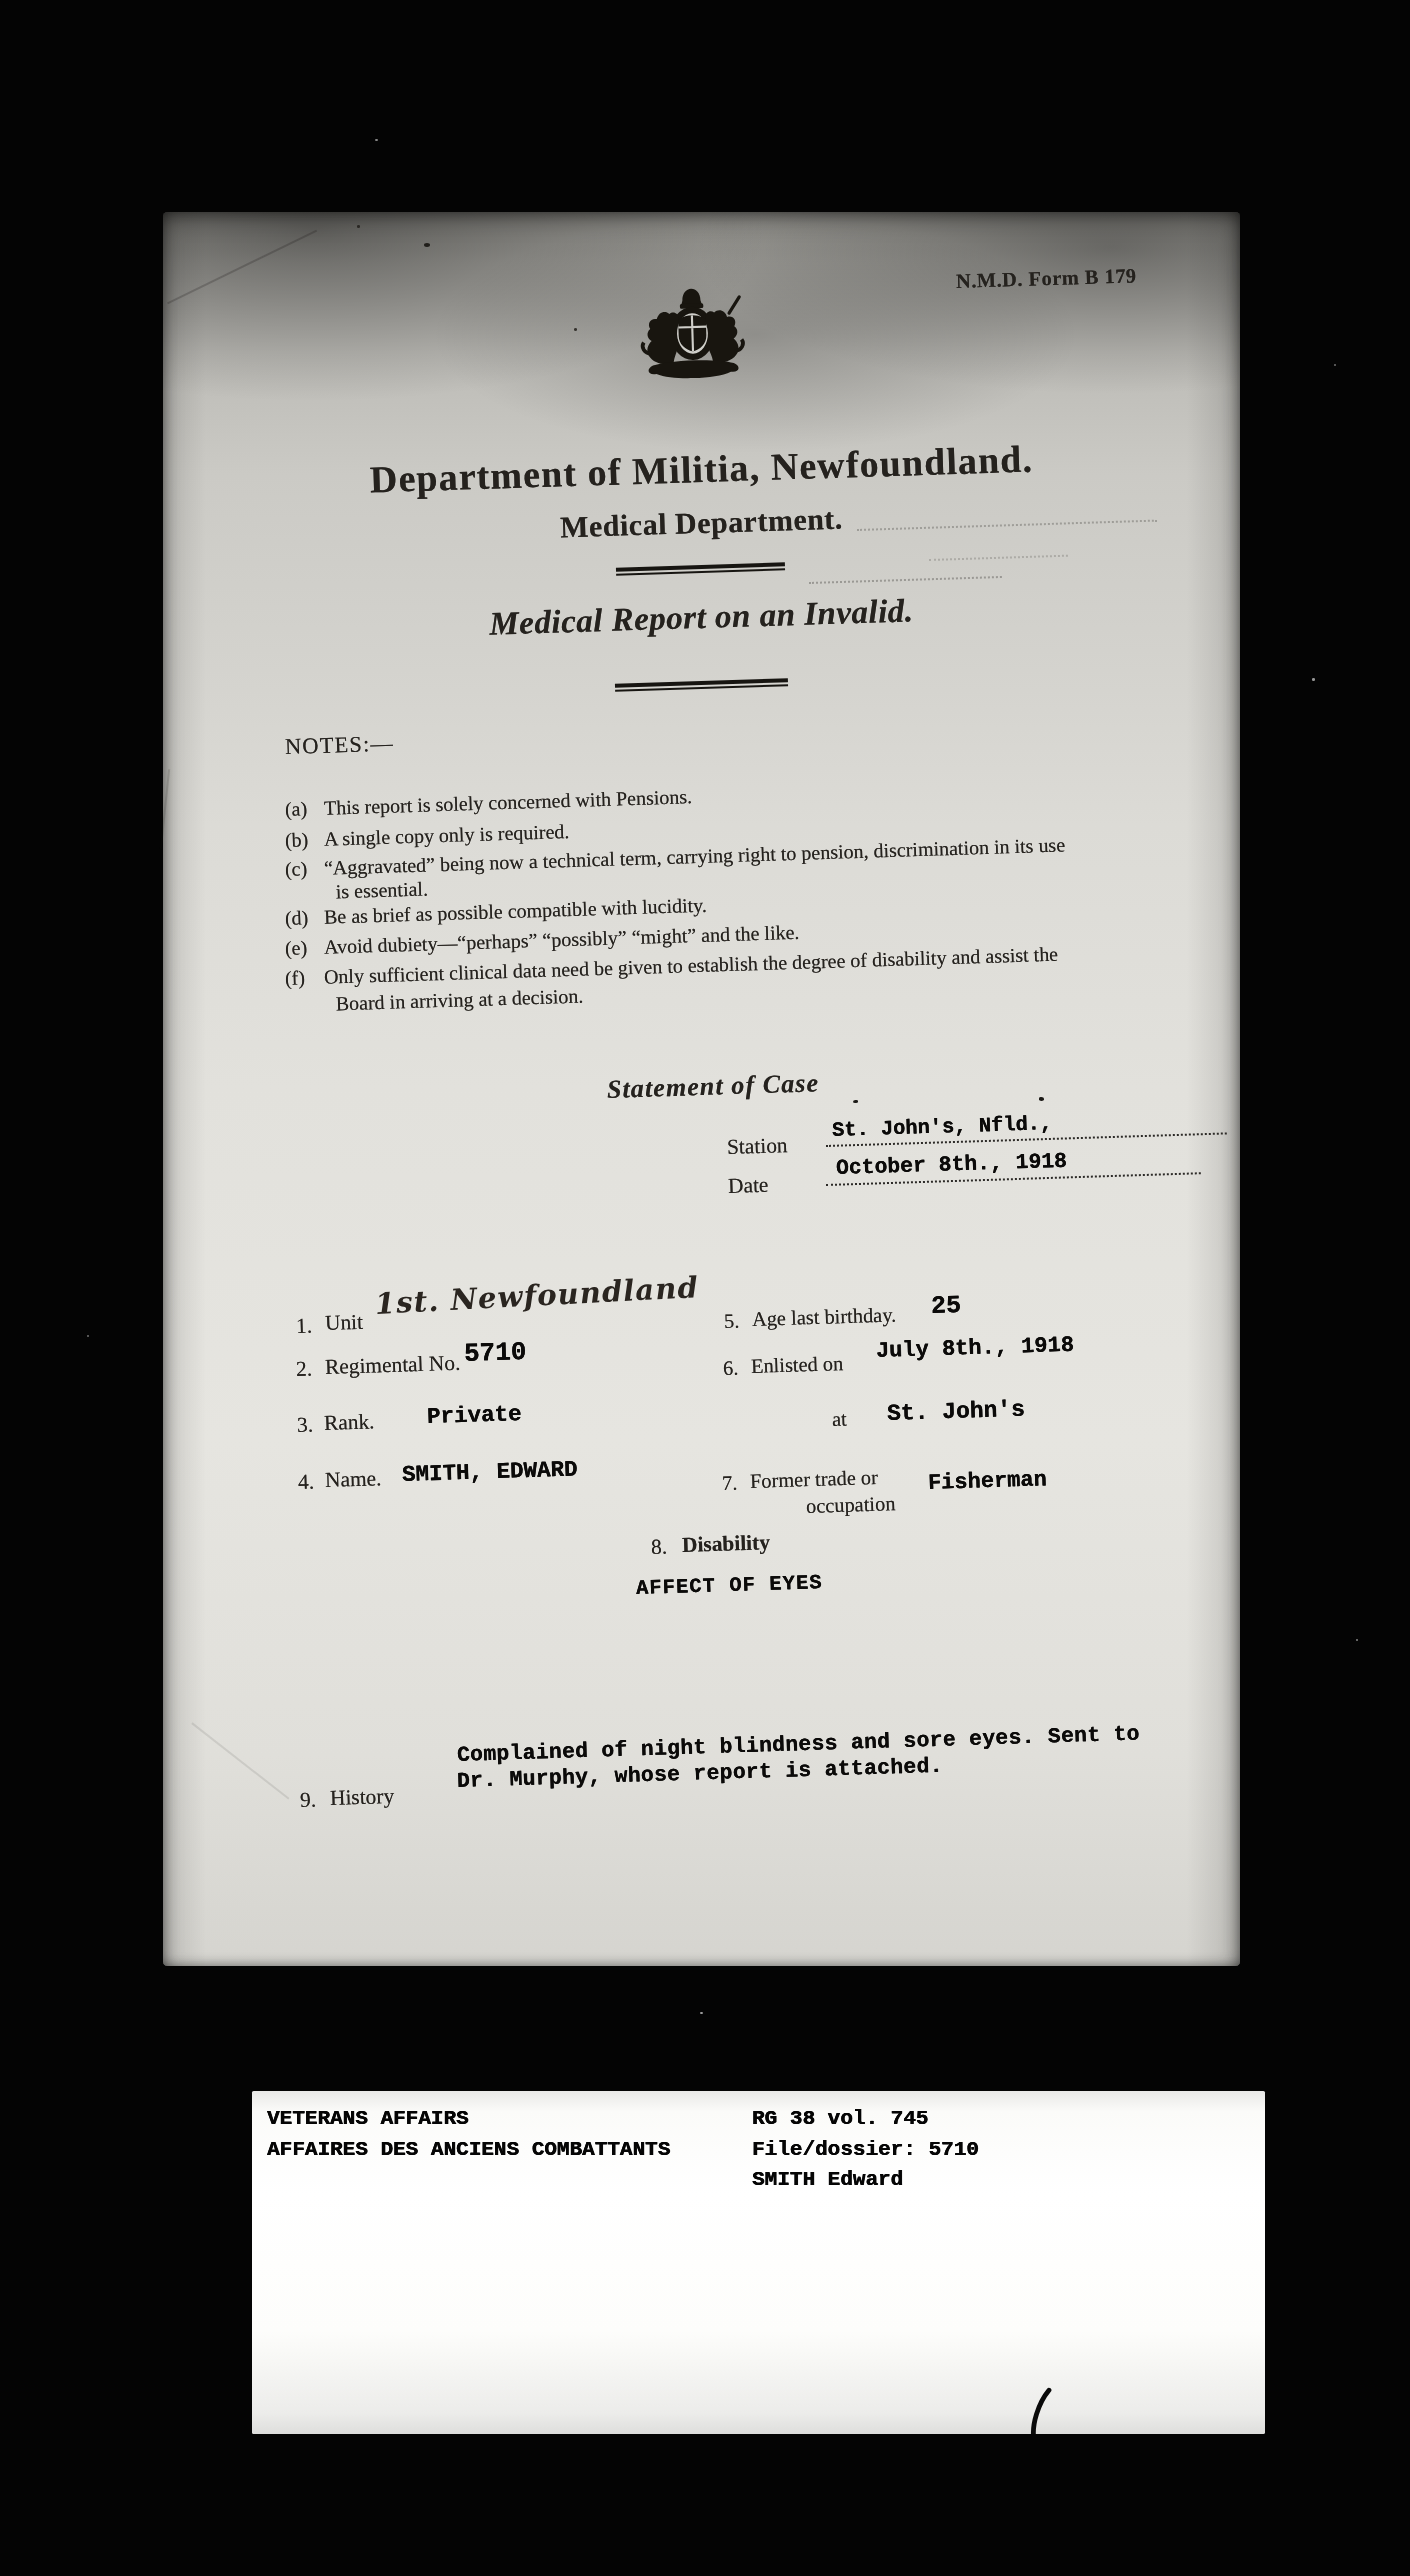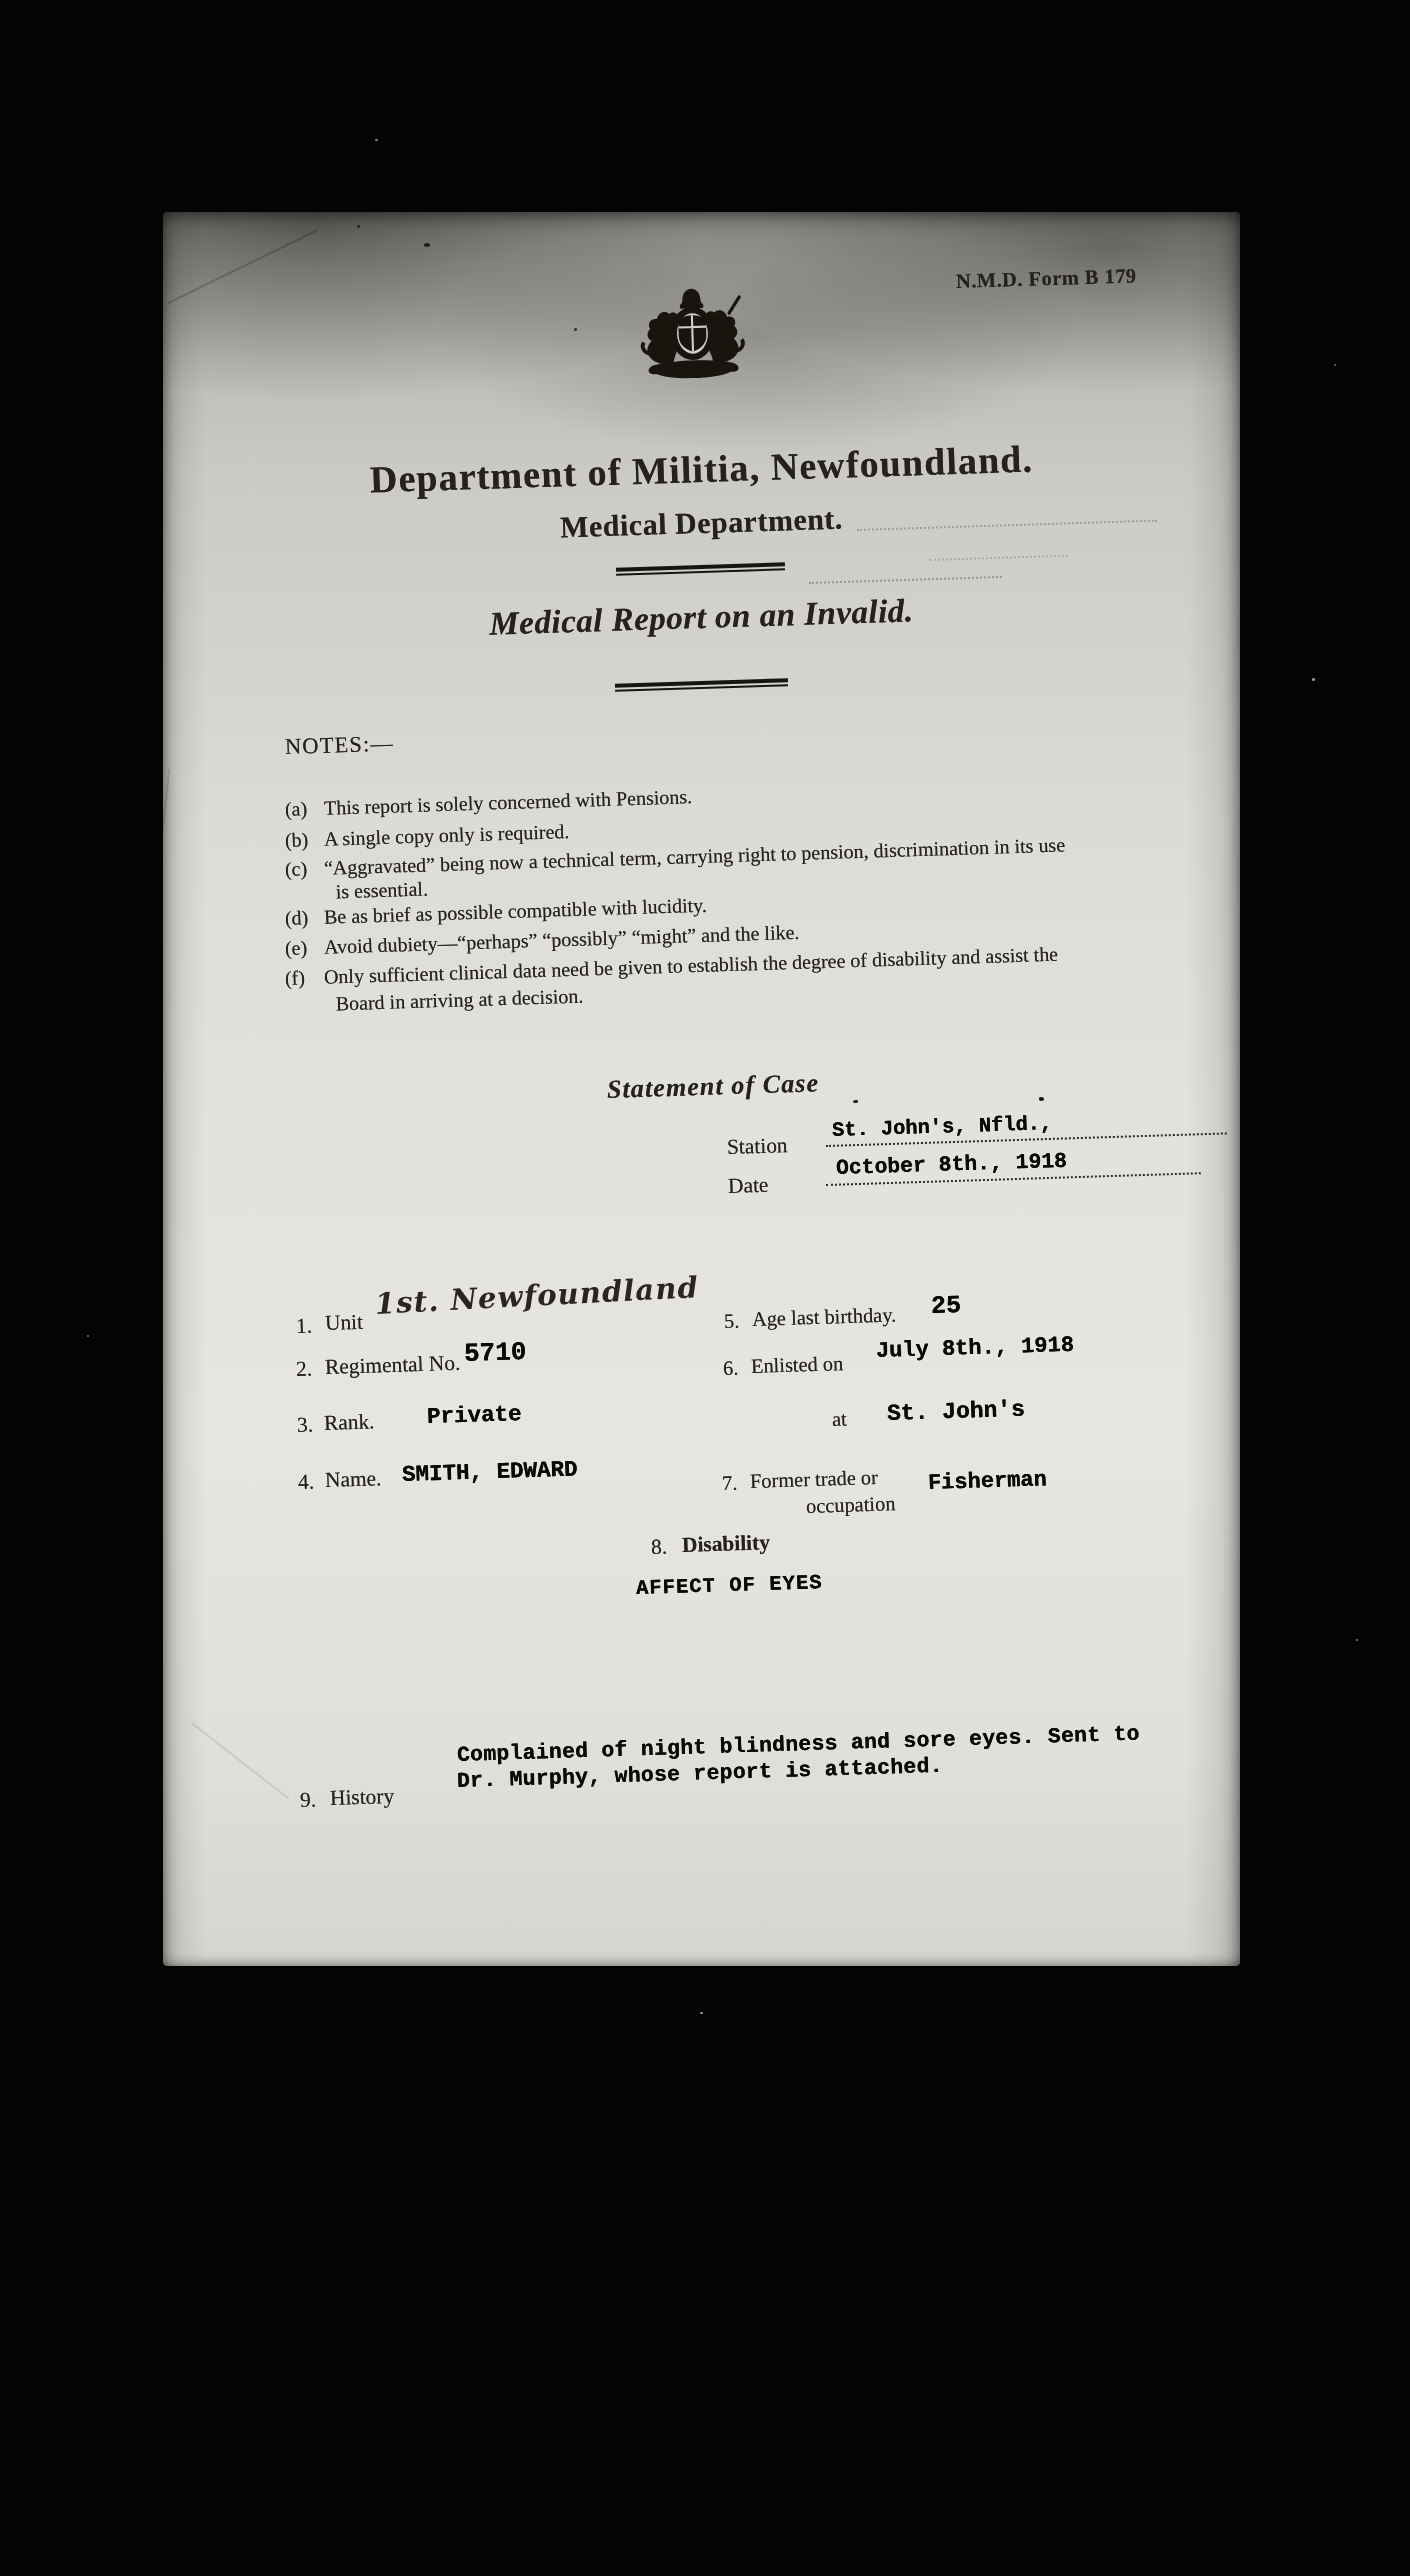--- a/index.html
+++ b/index.html
@@ -200,15 +200,28 @@
     <div class="abs ink serif field-label t" style="left:488px;top:1323px;">8.</div>
     <div class="abs ink serif field-label t" style="left:519px;top:1321px;font-weight:bold;">Disability</div>
     <div class="abs typed t" style="left:473px;top:1365px;font-size:20.4px;letter-spacing:1.1px;">AFFECT OF EYES</div>
 
     <div class="abs typed t" style="left:294px;top:1531px;font-size:21.4px;letter-spacing:0.3px;">Complained of night blindness and sore eyes. Sent to</div>
     <div class="abs typed t" style="left:294px;top:1557px;font-size:21.4px;letter-spacing:0.3px;">Dr. Murphy, whose report is attached.</div>
     <div class="abs ink serif field-label t" style="left:137px;top:1576px;">9.</div>
     <div class="abs ink serif field-label t" style="left:167px;top:1574px;">History</div>
   </div>
 
+  <div class="archive-label">
+    <div class="label-line" style="left:15px;top:16px;">VETERANS AFFAIRS</div>
+    <div class="label-line" style="left:15px;top:47px;">AFFAIRES DES ANCIENS COMBATTANTS</div>
+    <div class="label-line" style="left:500px;top:16px;">RG 38 vol. 745</div>
+    <div class="label-line" style="left:500px;top:47px;">File/dossier: 5710</div>
+    <div class="label-line" style="left:500px;top:77px;">SMITH Edward</div>
+
+    <div class="abs" style="left:772px;top:296px;width:38px;height:54px;">
+      <svg width="38" height="54" viewBox="0 0 70 100">
+        <path d="M18 96 C14 70 26 30 46 6" stroke="#0a0a0a" stroke-width="9" fill="none" stroke-linecap="round"></path>
+      </svg>
+    </div>
+  </div>
 
 </div>
 
 
 </body></html>

